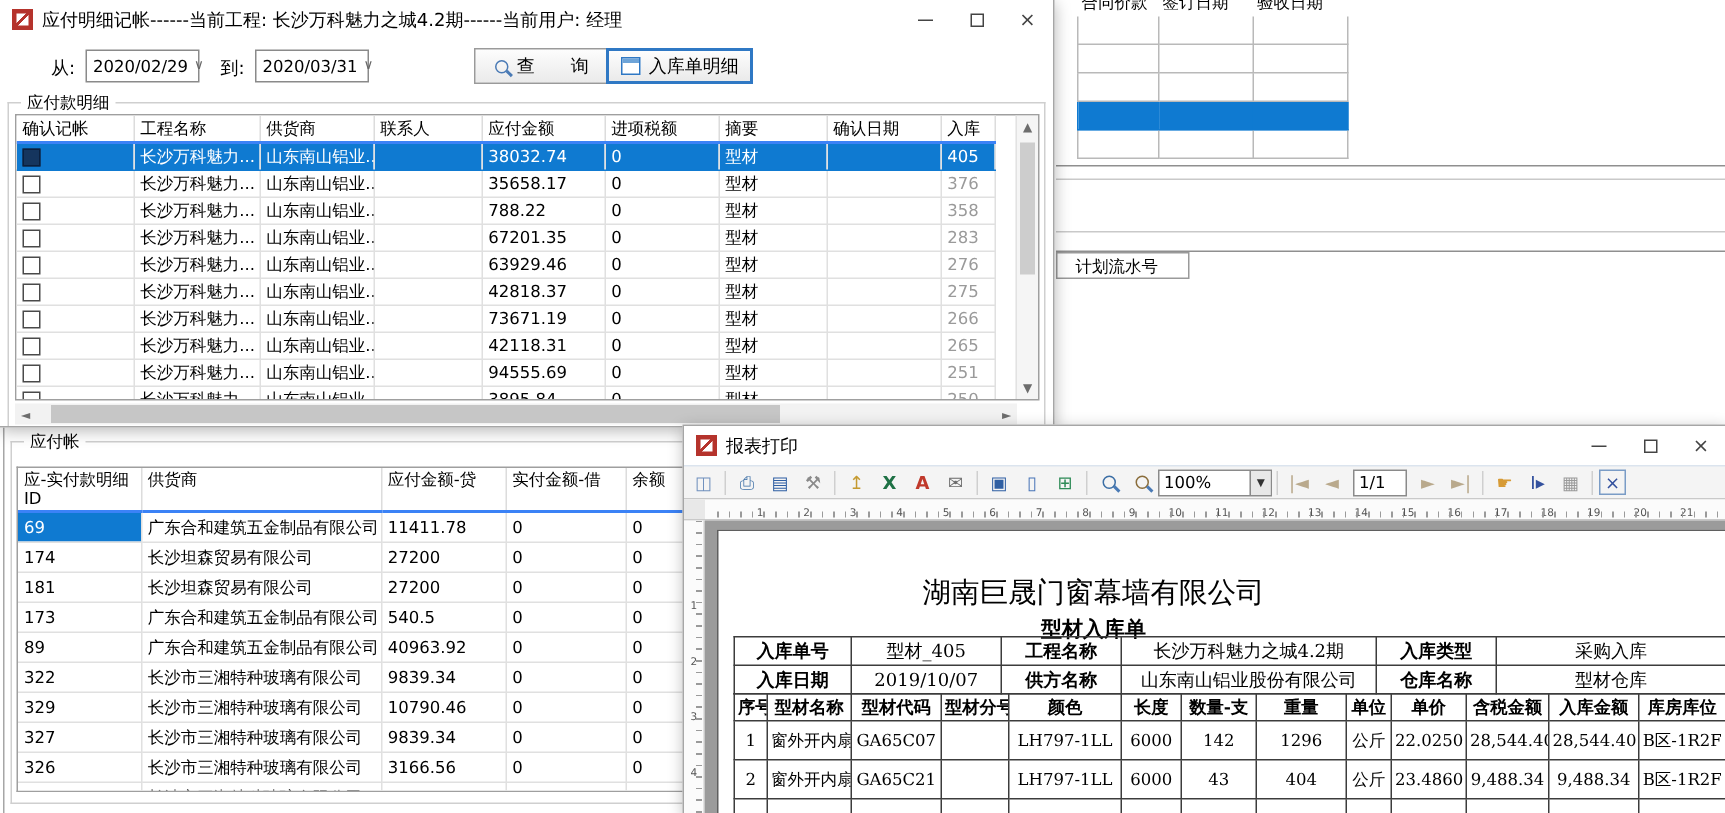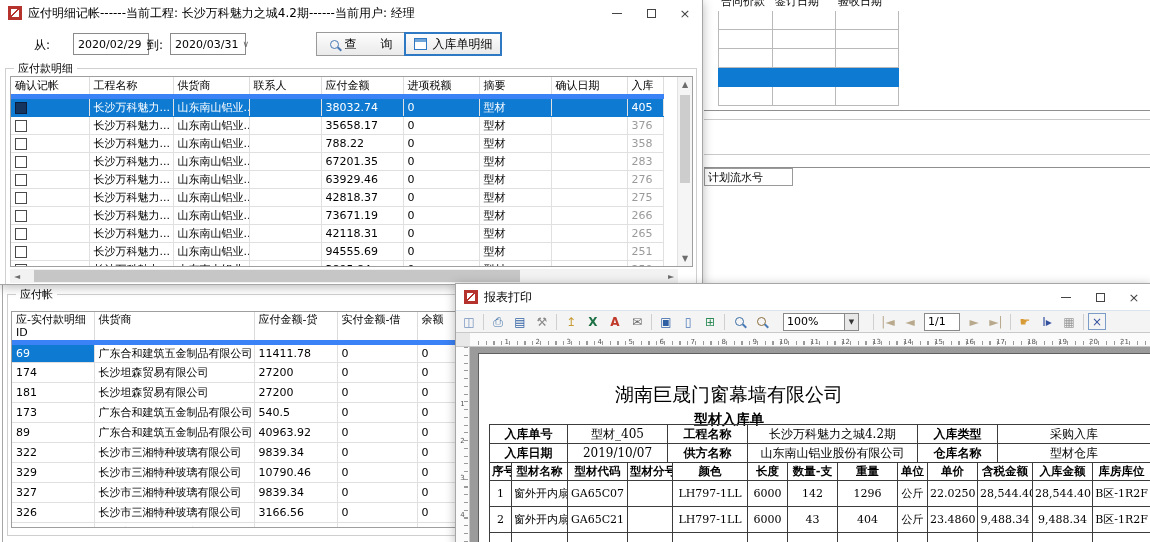--- a/index.html
+++ b/index.html
@@ -9,21 +9,21 @@
 
   
   #bg-layer { position:absolute; inset:0; z-index:1; }
   .bg-table { position:absolute; left:718px; top:-8px; width:180px; }
   .bg-table table { border-collapse:collapse; table-layout:fixed; width:180px; }
   .bg-table th { font-weight:normal; font-size:11px; padding:1px 2px; text-align:left; border:1px solid #fff;}
   .bg-table td { height:19px; border:1px solid #b9b9b9; background:#fff; }
   .bg-table tr.bgsel td { background:#0f7ad1; border-color:#0f7ad1; }
   .bg-hline { position:absolute; background:#c9c9c9; height:1px; }
   .bg-box { position:absolute; left:704px; top:168px; width:89px; height:18px;
-    border:1px solid #9a9a9a; font-size:11px; padding:1px 3px; overflow:hidden; white-space:nowrap; background:#fff;}
+    border:1px solid #9a9a9a; font-size:11px; padding:1px 12px; overflow:hidden; white-space:nowrap; background:#fff;}
   .bg-chev { position:absolute; left:699px; top:20px; color:#b5b5b5; font-size:12px; }
 
   
   .win { position:absolute; background:#fff; border:1px solid #a6a6a6;
     box-shadow:0 2px 10px rgba(0,0,0,.28); }
   .titlebar { position:relative; height:26px; background:#fff; display:flex; align-items:center; }
   .app-ico { width:14px; height:14px; margin:0 6px 0 8px; background:#b5332c; position:relative; flex:0 0 auto;}
   .app-ico::after { content:""; position:absolute; left:3px; top:3px; width:8px; height:8px;
     background:linear-gradient(135deg,#fff 0 40%,#b5332c 40% 55%,#fff 55% 100%); }
   .title-text { font-size:12px; white-space:nowrap; overflow:hidden; }
@@ -51,21 +51,21 @@
   .winico { width:13px; height:12px; border:1px solid #2f78c4; background:#fff; position:relative; display:inline-block;}
   .winico::before { content:""; position:absolute; left:0; top:0; right:0; height:3px; background:#6ea4d8; }
 
   .groupbox { position:absolute; border:1px solid #cfcfcf; }
   .group-label { position:absolute; top:-8px; left:8px; background:#fff; padding:0 4px; font-size:11px; }
 
   #grid1wrap { position:absolute; left:4px; top:7px; width:683px; height:191px;
     border:1px solid #9f9f9f; overflow:hidden; background:#fff; }
   table.grid { border-collapse:collapse; table-layout:fixed; background:#fff; }
   table.grid th { font-weight:normal; font-size:11px; text-align:left; padding:1px 4px;
-    border-right:1px solid #dcdcdc; border-bottom:5px solid #3b82f6; height:17px; white-space:nowrap; overflow:hidden;margin-top:28px;}
+    border-right:1px solid #dcdcdc; border-bottom:2px solid #3b82f6; height:17px; white-space:nowrap; overflow:hidden;margin-top:28px;}
   table.grid td { font-size:11px; padding:1px 4px; border-right:1px solid #e0e0e0;
     border-bottom:1px solid #e0e0e0; height:18px; white-space:nowrap; overflow:hidden; }
   table.grid tr.sel td { background:#0f7ad1; color:#fff; border-bottom-color:#0f7ad1; }
   table.grid td.sel { background:#0f7ad1; color:#fff; }
   .cb { width:12px; height:12px; border:1px solid #4a4a4a; background:#fff; display:inline-block; vertical-align:middle;}
   .cb-sel { background:#15355e; border-color:#0b1f3d; }
   td.c-inv { color:#9a9a9a;margin-left:48px; }
   tr.sel td.c-inv { color:#fff; }
 
   .vsb { position:absolute; top:0; right:0; width:15px; bottom:0; background:#f5f5f5; border-left:1px solid #e2e2e2;}
@@ -87,21 +87,21 @@
   
   #win3 { left:455px; top:283px; width:697px; height:261px; z-index:4; }
   #toolbar { position:absolute; left:0; top:26px; right:0; height:23px; background:#f4f4f4;
     border-top:1px solid #dbe4ee; border-bottom:1px solid #c9c9c9; display:flex; align-items:center; padding:0 2px;}
   .tbgroup { display:flex; align-items:center; height:100%; }
   .tbtn { width:20px; height:19px; display:flex; align-items:center; justify-content:center;
     font-size:12px; margin:0 1px; }
   .tbtn.boxed { border:1px solid #7a9cc6; width:18px; height:17px; }
   .tsep { width:1px; height:16px; background:#cfcfcf; margin:0 3px; }
   .combo { width:76px; height:18px; border:1px solid #8a8a8a; background:#fff; display:flex;
-    align-items:center; font-size:11px; padding-left:3px; margin:0 11px; }
+    align-items:center; font-size:11px; padding-left:3px; margin:0 0; }
   .combo .dd { margin-left:auto; width:14px; height:100%; background:#e8e8e8; border-left:1px solid #8a8a8a;
     display:flex; align-items:center; justify-content:center; font-size:7px; color:#333; }
   .pagebox { width:36px; height:18px; border:1px solid #8a8a8a; background:#fff; font-size:11px;
     padding:1px 3px; margin:0 3px; }
   #ruler-h { position:absolute; left:0; top:49px; right:0; height:14px; background:#fbfbfb;
     border-bottom:1px solid #c9c9c9; overflow:hidden; white-space:nowrap; padding-left:22px; }
   #ruler-h .ticks { position:absolute; left:22px; right:0; bottom:1px; height:4px;
     background:repeating-linear-gradient(90deg,#9a9a9a 0 1px,transparent 1px 7.75px); }
   #ruler-h .ruler-num { display:inline-block; width:31px; text-align:right; font-size:7px; color:#555; padding-top:1px;}
   #corner { position:absolute; left:0; top:49px; width:14px; height:14px; background:#e8e8e8; border-bottom:1px solid #c9c9c9;}
@@ -196,21 +196,21 @@
           </span>
         <span class="cap">
             <span class="maxi"></span>
           </span>
         <span class="cap">×</span>
       </span>
     </div>
 
     <div class="ctl-row">
       <span class="lbl" style="left:34px">从:</span>
-      <span class="datebox" style="left:73px">
+      <span class="datebox" style="left:57px">
         <span>2020/02/29</span>
         <span class="dd">∨</span>
       </span>
       <span class="lbl" style="left:147px">到:</span>
       <span class="datebox" style="left:170px">
         <span>2020/03/31</span>
         <span class="dd">∨</span>
       </span>
       <span class="btn" style="left:316px;width:90px">
         <span class="mag m-small"></span>

